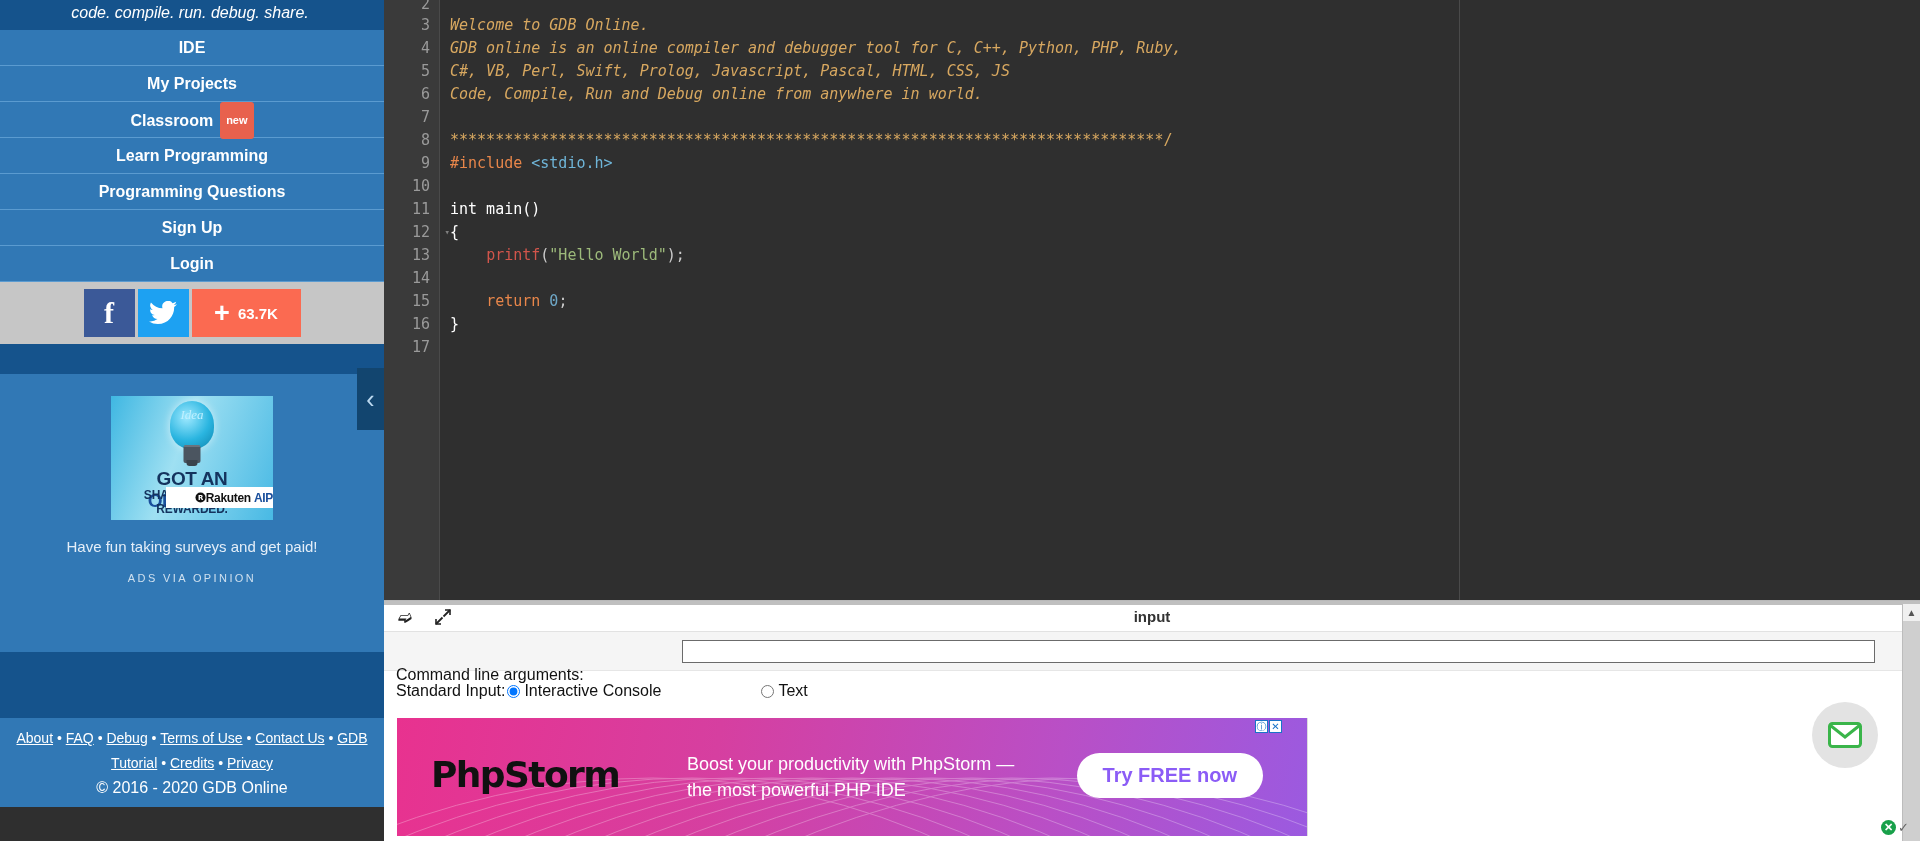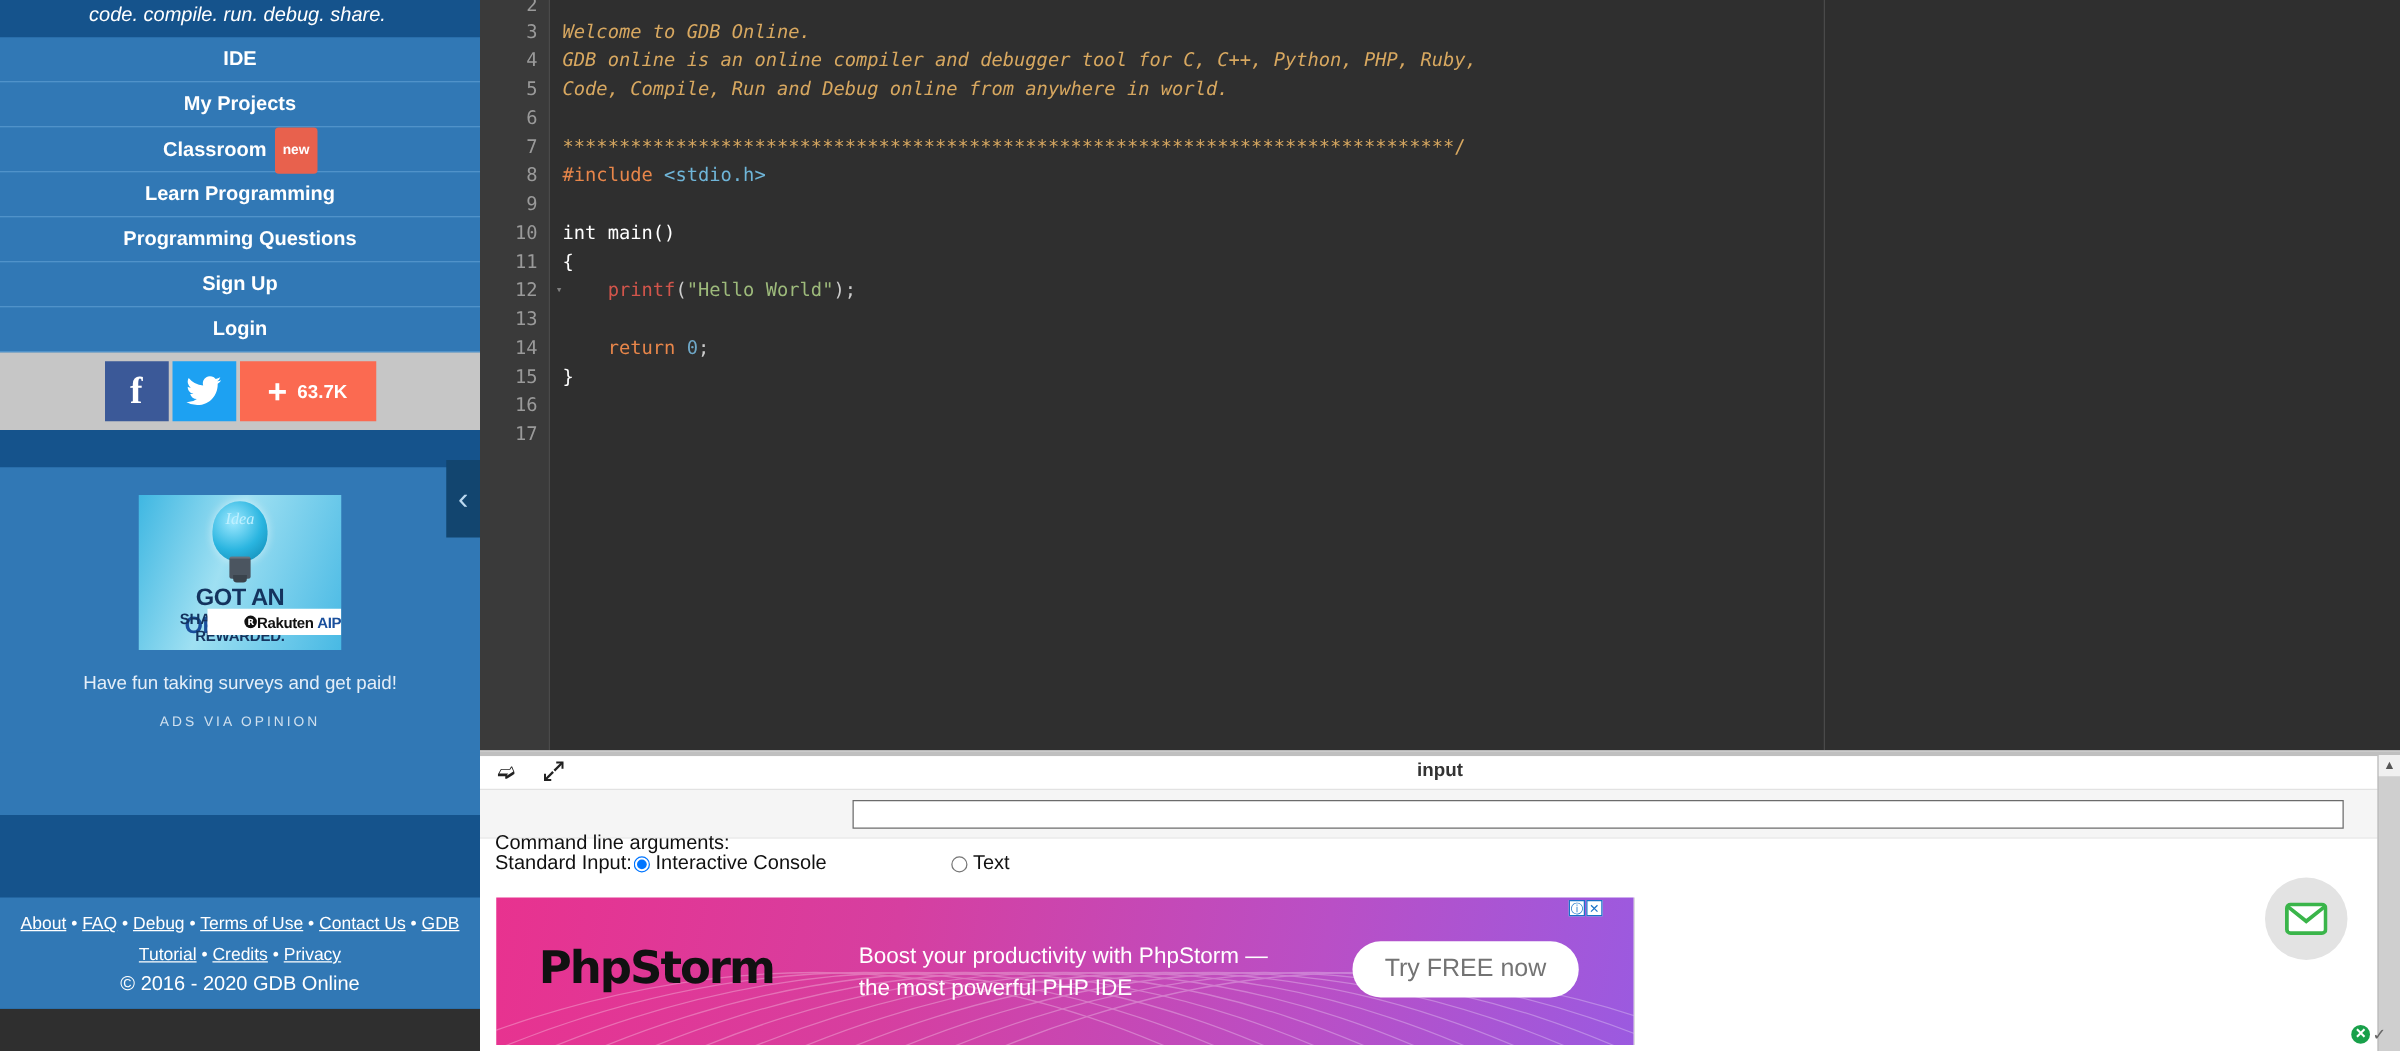--- a/index.html
+++ b/index.html
@@ -191,22 +191,22 @@
   #ad-phpstorm{
     position:absolute;left:34px;top:36px;color:#111;
     font-size:36px;font-weight:bold;letter-spacing:-1.6px;
     font-family:"DejaVu Sans",sans-serif;
   }
   #ad-copy{
     position:absolute;left:290px;top:33px;color:#fff;font-size:18px;
     line-height:26px;font-weight:500;
   }
   #ad-cta{
-    position:absolute;right:44px;top:35px;background:#fff;color:#737373;
-    border-radius:24px;padding:11px 26px;font-size:20px;font-weight:normal;
+    position:absolute;right:44px;top:35px;background:#fff;color:#8b5cf6;
+    border-radius:24px;padding:11px 26px;font-size:20px;font-weight:bold;
     cursor:pointer;
   }
   #ad-info{
     position:absolute;right:25px;top:2px;display:flex;gap:1px;
   }
   #ad-info .ic{
     width:13px;height:13px;background:#fff;color:#1a73c8;font-size:10px;
     display:flex;align-items:center;justify-content:center;
     border:1px solid #1a73c8;box-sizing:border-box;cursor:pointer;
     font-family:"Liberation Serif",serif;
@@ -347,20 +347,21 @@
     <div class="ln">15</div>
     <div class="ln">16</div>
     <div class="ln">17</div>
   </div>
 
   <div id="code">
     <div id="code-caret"></div>
     <div class="cl" style="height:14px;"></div>
     <div class="cl cmt">Welcome to GDB Online.</div>
     <div class="cl cmt">GDB online is an online compiler and debugger tool for C, C++, Python, PHP, Ruby,</div>
+    <div class="cl cmt">C#, VB, Perl, Swift, Prolog, Javascript, Pascal, HTML, CSS, JS</div>
     <div class="cl cmt">Code, Compile, Run and Debug online from anywhere in world.</div>
     <div class="cl">&nbsp;</div>
     <div class="cl cmt-plain">*******************************************************************************/</div>
     <div class="cl"><span class="pre">#include</span> <span class="inc">&lt;stdio.h&gt;</span></div>
     <div class="cl">&nbsp;</div>
     <div class="cl kw">int main()</div>
     <div class="cl kw">{</div>
     <div class="cl">    <span class="fn">printf</span><span class="punc">(</span><span class="str">"Hello World"</span><span class="punc">);</span></div>
     <div class="cl">&nbsp;</div>
     <div class="cl">    <span class="ret">return</span> <span class="num">0</span><span class="punc">;</span></div>

